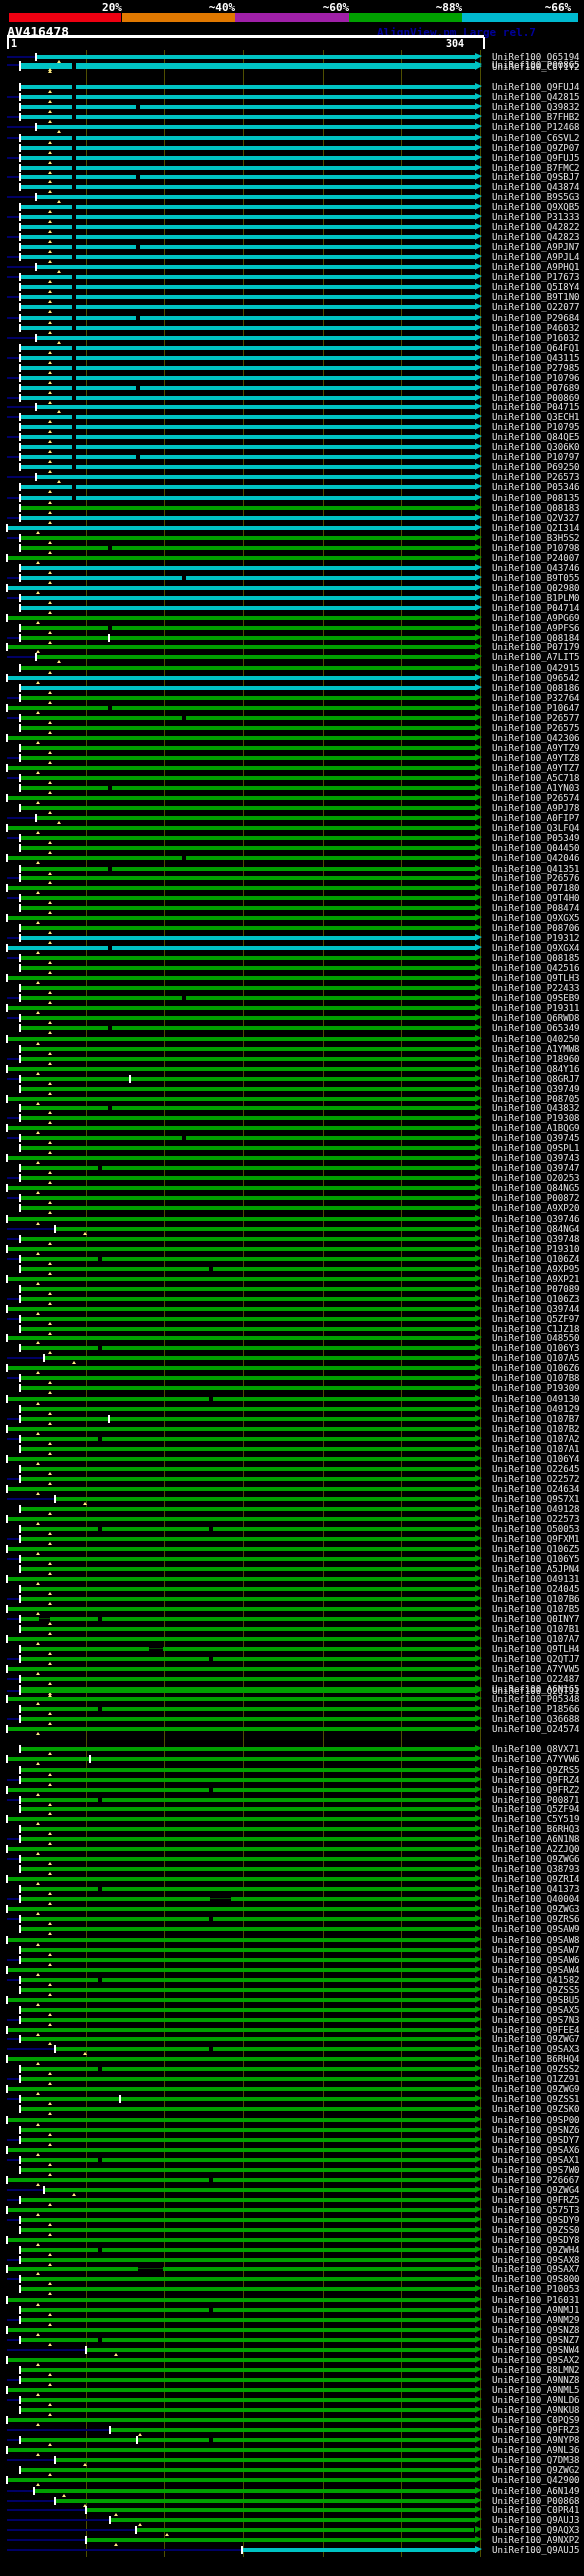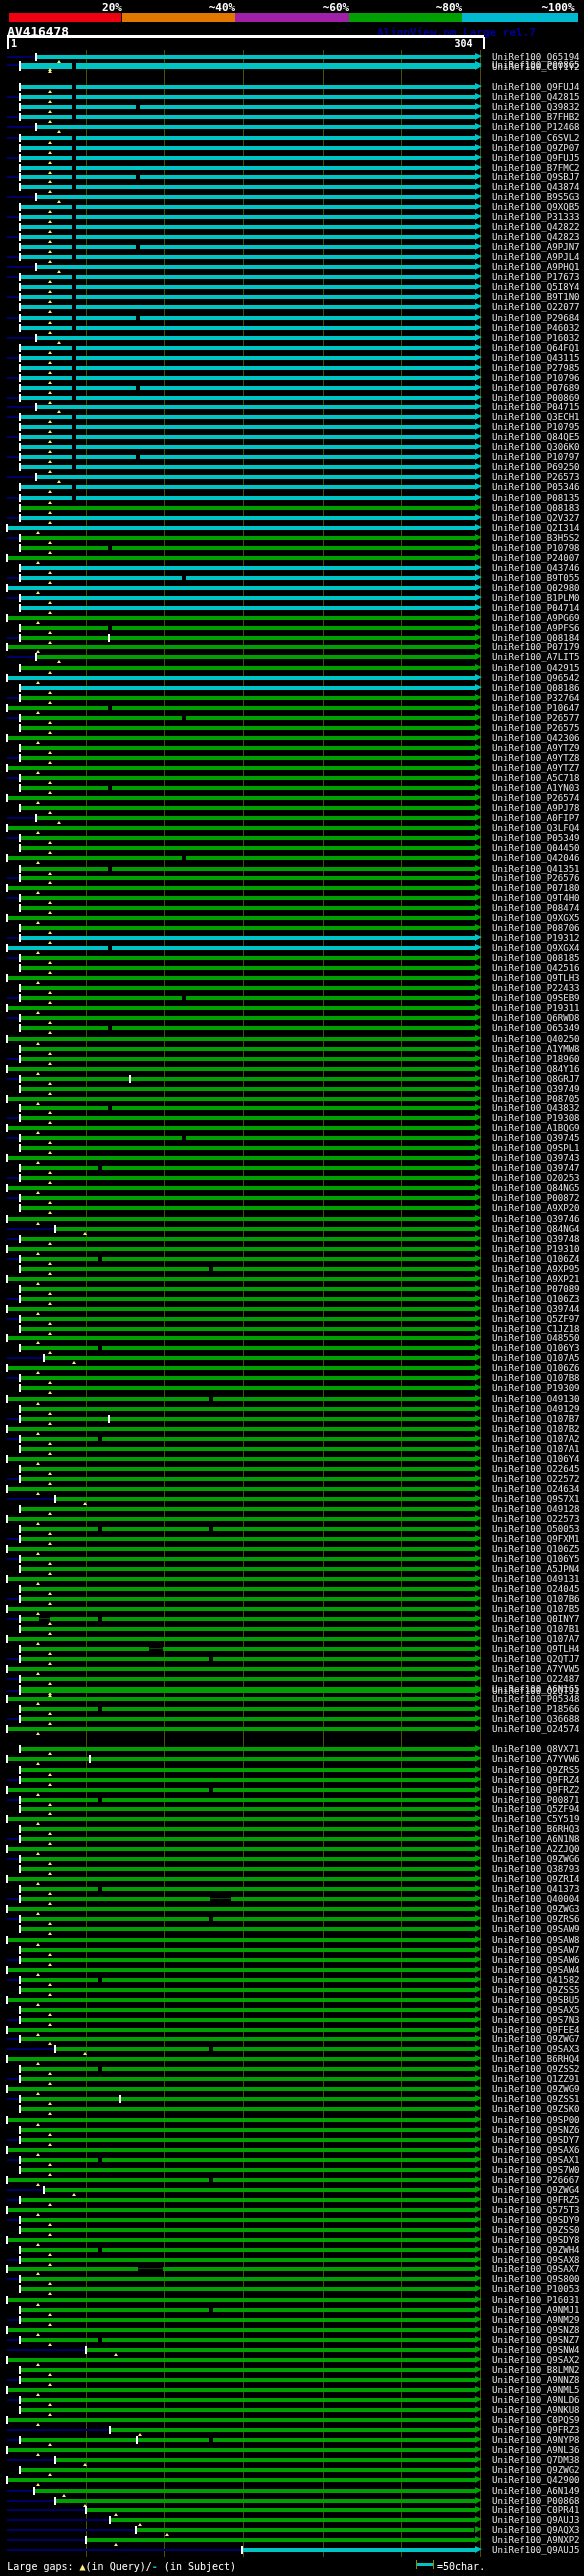--- a/index.html
+++ b/index.html
@@ -42,31 +42,31 @@
 
 <div id="screen">
   <div id="scale-bar">
       <div class="scale-seg" style="left: 9.1px; width: 112px; background: rgb(238, 0, 17);"></div>
       <div class="scale-label" style="left: 112px;">20%</div>
       <div class="scale-seg" style="left: 122px; width: 113px; background: rgb(224, 120, 0);"></div>
       <div class="scale-label" style="left: 222px;">~40%</div>
       <div class="scale-seg" style="left: 235px; width: 114px; background: rgb(160, 32, 168);"></div>
       <div class="scale-label" style="left: 336px;">~60%</div>
       <div class="scale-seg" style="left: 349px; width: 113px; background: rgb(0, 160, 0);"></div>
-      <div class="scale-label" style="left: 449px;">~80%</div>
+      <div class="scale-label" style="left: 449px;">~88%</div>
       <div class="scale-seg" style="left: 462px; width: 116px; background: rgb(0, 185, 207);"></div>
-      <div class="scale-label" style="left: 558px;">~100%</div>
+      <div class="scale-label" style="left: 558px;">~66%</div>
     </div>
   <div id="query-title">AV416478</div>
   <div id="app-version">AlignView.pm Large rel.7</div>
 
   <div id="ruler-line"></div>
   <div class="ruler-tick" style="left:7.3px;"></div>
   <div class="ruler-num" style="left:11px;">1</div>
-  <div class="ruler-num" style="left:446px;width:35px;text-align:center;">304</div>
+  <div class="ruler-num" style="left:446px;width:35px;text-align:left;">304</div>
   <div class="ruler-tick" style="left:483px;"></div>
 
   <div id="gridlines">
       <div class="gridline" style="left: 86px;"></div>
       <div class="gridline" style="left: 164px;"></div>
       <div class="gridline" style="left: 243px;"></div>
       <div class="gridline" style="left: 323px;"></div>
       <div class="gridline" style="left: 401px;"></div>
       <div class="gridline" style="left: 480px;"></div>
     </div>
@@ -2018,21 +2018,14 @@
       </div>
       <div class="row" style="top: 2545px;">
         <div class="leader" style="left: 7.3px; width: 235px;"></div>
         <div class="bar b100" style="left: 242px; width: 233px;"></div>
         <div class="start-tick" style="left: 241px;"></div>
         <div class="arrow" style="left: 475px; border-left-color: rgb(0, 195, 195);"></div>
         <div class="hit-label">UniRef100_Q9AUJ5</div>
       </div>
     </div>
 
-  <div id="legend">
-    <span class="txt" style="left:7.3px;"><span>Large gaps: </span><span id="lg-tri">▲</span><span>(in Query)/</span><span id="lg-dash">-</span><span> (in Subject)</span></span>
-    <span id="scalebar-cap1" style="left:416px;"></span>
-    <span id="scalebar-bar" style="left:417px;width:16.4px;"></span>
-    <span id="scalebar-cap2" style="left:433px;"></span>
-    <span class="txt" style="left:437px;">=50char.</span>
-  </div>
 </div>
 
 
 </body></html>

